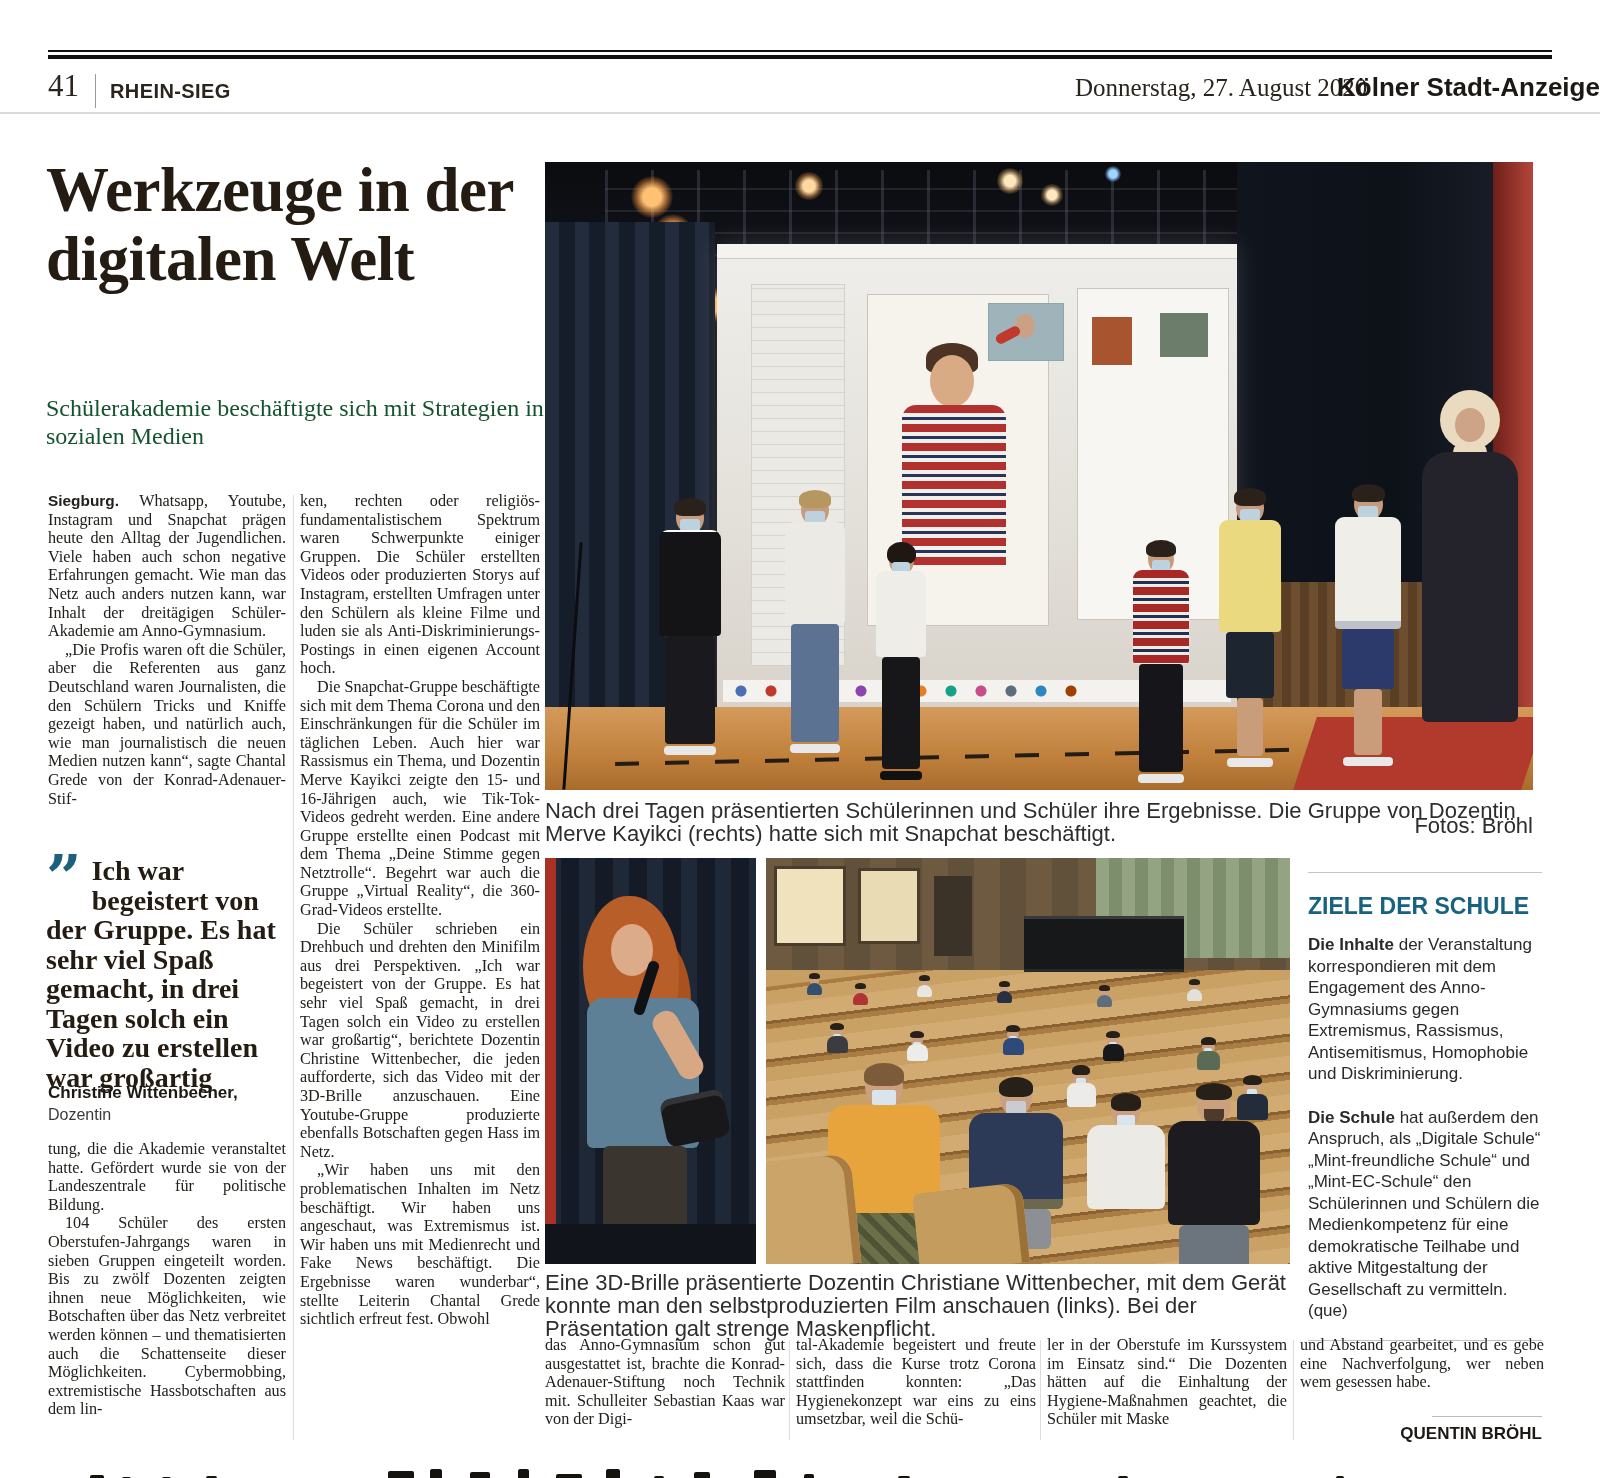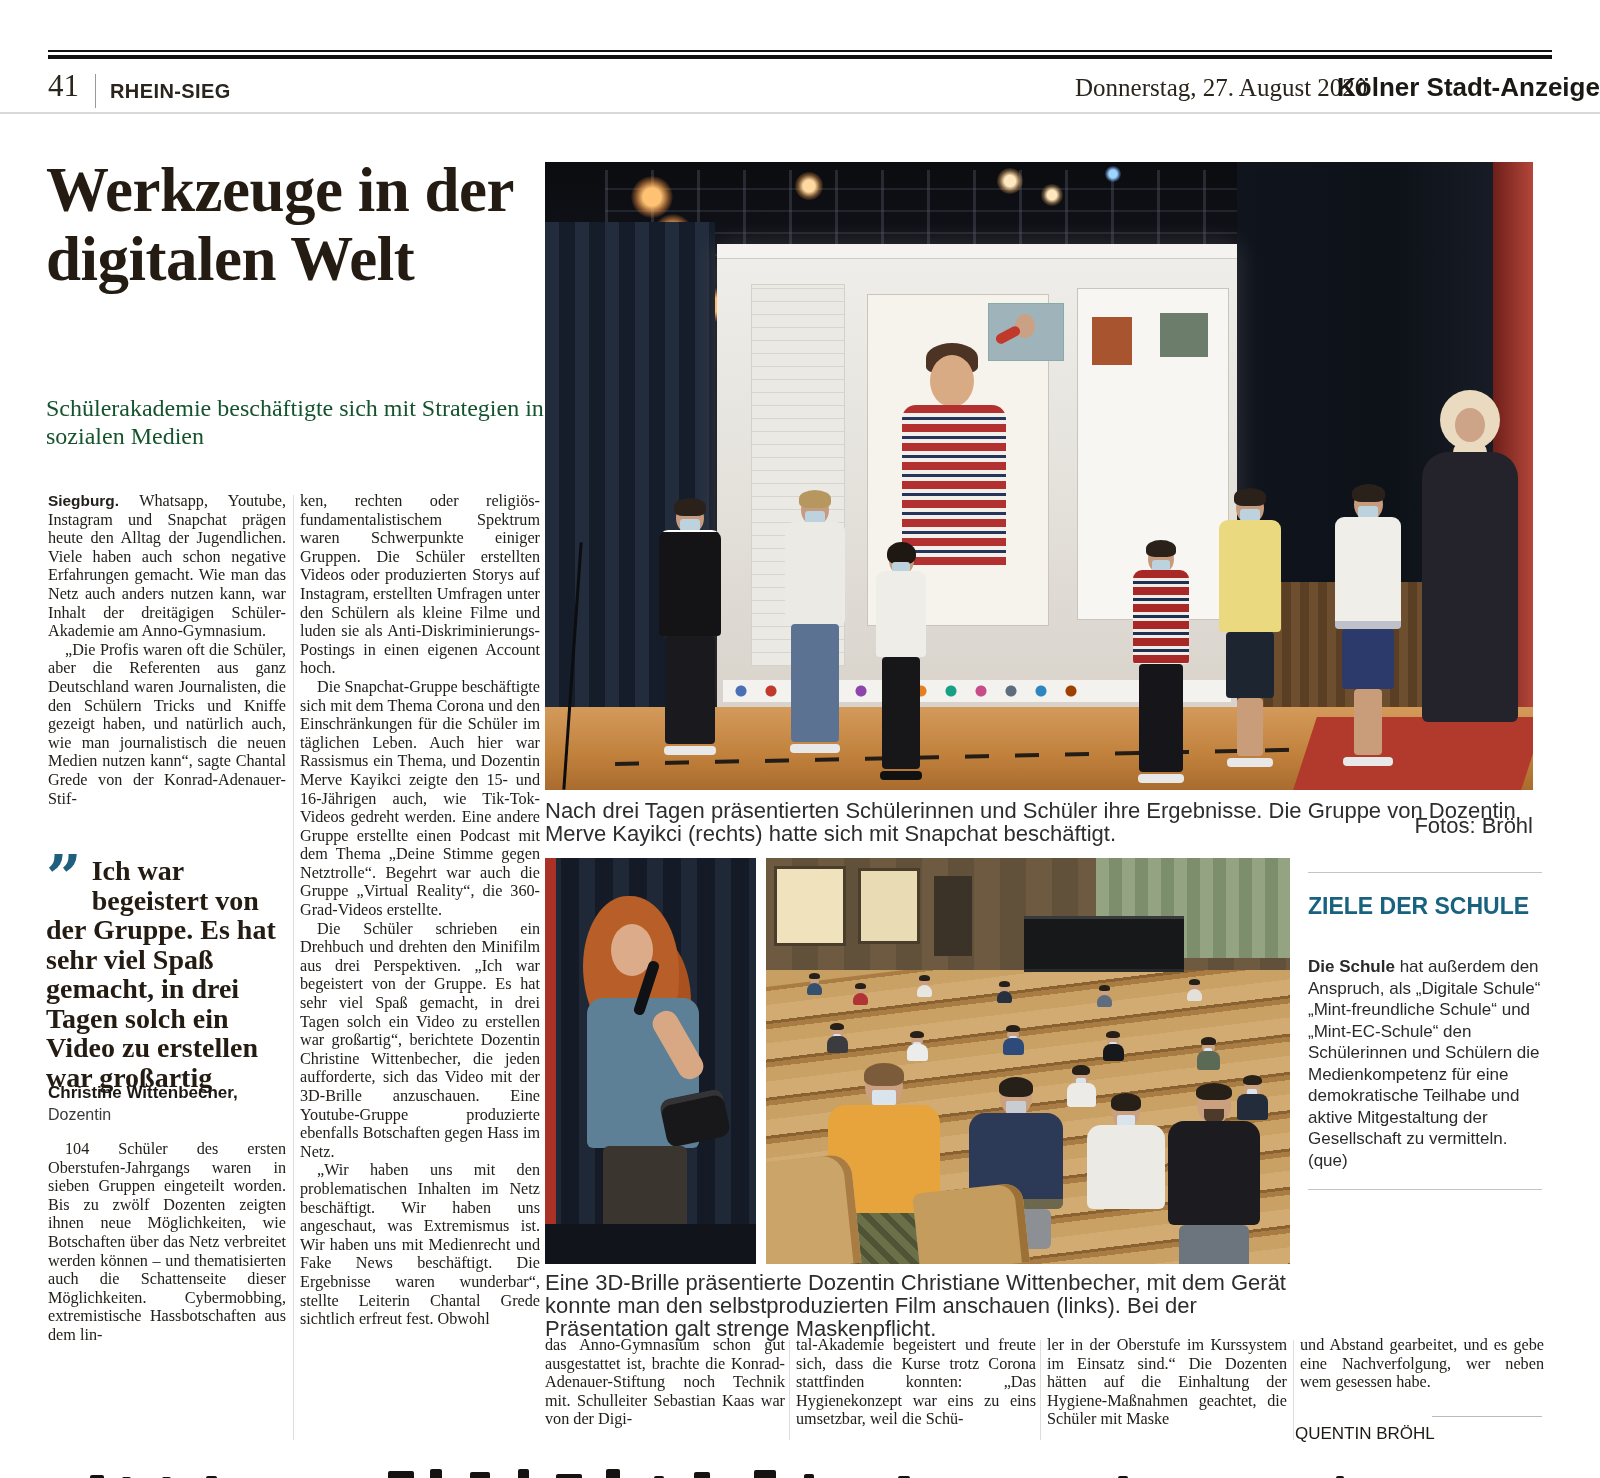--- a/index.html
+++ b/index.html
@@ -51,22 +51,22 @@
   .sidebar{left:1308px;top:872px;width:234px;}
   .sb-rule{height:1px;background:#c4c4c4;}
   .sb-title{font-family:"Liberation Sans",sans-serif;font-weight:bold;font-size:23px;
             color:#17627f;margin:20px 0 14px 0;}
   .sb-text{font-family:"Liberation Sans",sans-serif;font-size:17px;line-height:21.5px;color:#2a2a2a;}
   .sb-text b{font-size:17px;}
   .sb-gap{height:22px;}
 
   .bcol{top:1336px;width:240px;}
   .byline-rule{left:1432px;top:1416px;width:110px;height:1px;background:#bbb;}
-  .byline{left:1295px;top:1424px;width:247px;text-align:left;
-          font-family:"Liberation Sans",sans-serif;font-weight:normal;font-size:17px;color:#1c1813;}
+  .byline{left:1295px;top:1424px;width:247px;text-align:right;
+          font-family:"Liberation Sans",sans-serif;font-weight:bold;font-size:17px;color:#1c1813;}
 
   
   .crop-head{left:78px;top:1464px;width:1300px;height:14px;overflow:hidden;}
   .crop-head i{position:absolute;bottom:-4px;background:#151310;border-radius:2px 2px 0 0;display:block;}
 
   
   .photo{overflow:hidden;background:#15161a;}
   .photo *{position:absolute;}
 
   
@@ -191,20 +191,21 @@
   <p class="indent">„Die Profis waren oft die Schüler, aber die Referenten aus ganz Deutschland waren Journalisten, die den Schülern Tricks und Kniffe gezeigt haben, und natürlich auch, wie man journalistisch die neuen Medien nutzen kann“, sagte Chantal Grede von der Konrad-Adenauer-Stif-</p>
 </div>
 
 <div class="abs pullquote">
   <span class="pq-mark">”</span><span>Ich war begeistert von der Gruppe. Es hat sehr viel Spaß gemacht, in drei Tagen solch ein Video zu erstellen war großartig</span>
 </div>
 <div class="abs pq-author">Christine Wittenbecher,</div>
 <div class="abs pq-role">Dozentin</div>
 
 <div class="abs bodycol col1b">
+  <p>tung, die die Akademie veranstaltet hatte. Gefördert wurde sie von der Landeszentrale für politische Bildung.</p>
   <p class="indent">104 Schüler des ersten Oberstufen-Jahrgangs waren in sieben Gruppen eingeteilt worden. Bis zu zwölf Dozenten zeigten ihnen neue Möglichkeiten, wie Botschaften über das Netz verbreitet werden können – und thematisierten auch die Schattenseite dieser Möglichkeiten. Cybermobbing, extremistische Hassbotschaften aus dem lin-</p>
 </div>
 
 <div class="abs colrule" style="left:293px;top:495px;height:945px;"></div>
 
 <div class="abs bodycol col2">
   <p>ken, rechten oder religiös-fundamentalistischem Spektrum waren Schwerpunkte einiger Gruppen. Die Schüler erstellten Videos oder produzierten Storys auf Instagram, erstellten Umfragen unter den Schülern als kleine Filme und luden sie als Anti-Diskriminierungs-Postings in einen eigenen Account hoch.</p>
   <p class="indent">Die Snapchat-Gruppe beschäftigte sich mit dem Thema Corona und den Einschränkungen für die Schüler im täglichen Leben. Auch hier war Rassismus ein Thema, und Dozentin Merve Kayikci zeigte den 15- und 16-Jährigen auch, wie Tik-Tok-Videos gedreht werden. Eine andere Gruppe erstellte einen Podcast mit dem Thema „Deine Stimme gegen Netztrolle“. Begehrt war auch die Gruppe „Virtual Reality“, die 360-Grad-Videos erstellte.</p>
   <p class="indent">Die Schüler schrieben ein Drehbuch und drehten den Minifilm aus drei Perspektiven. „Ich war begeistert von der Gruppe. Es hat sehr viel Spaß gemacht, in drei Tagen solch ein Video zu erstellen war großartig“, berichtete Dozentin Christine Wittenbecher, die jeden aufforderte, sich das Video mit der 3D-Brille anzuschauen. Eine Youtube-Gruppe produzierte ebenfalls Botschaften gegen Hass im Netz.</p>
   <p class="indent">„Wir haben uns mit den problematischen Inhalten im Netz beschäftigt. Wir haben uns angeschaut, was Extremismus ist. Wir haben uns mit Medienrecht und Fake News beschäftigt. Die Ergebnisse waren wunderbar“, stellte Leiterin Chantal Grede sichtlich erfreut fest. Obwohl</p>
@@ -462,20 +463,21 @@
     <div class="b" style="width:92px;height:104px;background:#1c1c20;border-radius:16px 16px 6px 6px;"></div>
     <div style="position:relative;margin:0 auto;width:70px;height:46px;background:#6c757d;border-radius:6px;"></div>
   </div>
   <div class="pr-chairbig1"></div>
   <div class="pr-chairbig2"></div>
 </div>
 
 <div class="abs sidebar">
   <div class="sb-rule"></div>
   <div class="sb-title">ZIELE DER SCHULE</div>
+  <div class="sb-text"><b>Die Inhalte</b><span> der Veranstaltung korrespondieren mit dem Engagement des Anno-Gymnasiums gegen Extremismus, Rassismus, Antisemitismus, Homophobie und Diskriminierung.</span></div>
   <div class="sb-gap"></div>
   <div class="sb-text"><b>Die Schule</b><span> hat außerdem den Anspruch, als „Digitale Schule“ „Mint-freundliche Schule“ und „Mint-EC-Schule“ den Schülerinnen und Schülern die Medienkompetenz für eine demokratische Teilhabe und aktive Mitgestaltung der Gesellschaft zu vermitteln. (que)</span></div>
   <div class="sb-rule" style="margin-top:18px;"></div>
 </div>
 
 <div class="abs caption cap2">Eine 3D-Brille präsentierte Dozentin Christiane Wittenbecher, mit dem Gerät konnte man den selbstproduzierten Film anschauen (links). Bei der Präsentation galt strenge Maskenpflicht.</div>
 
 <div class="abs bodycol bcol" style="left:545px;">das Anno-Gymnasium schon gut ausgestattet ist, brachte die Konrad-Adenauer-Stiftung noch Technik mit. Schulleiter Sebastian Kaas war von der Digi-</div>
 <div class="abs bodycol bcol" style="left:796px;">tal-Akademie begeistert und freute sich, dass die Kurse trotz Corona stattfinden konnten: „Das Hygienekonzept war eins zu eins umsetzbar, weil die Schü-</div>
 <div class="abs bodycol bcol" style="left:1047px;">ler in der Oberstufe im Kurssystem im Einsatz sind.“ Die Dozenten hätten auf die Einhaltung der Hygiene-Maßnahmen geachtet, die Schüler mit Maske</div>

